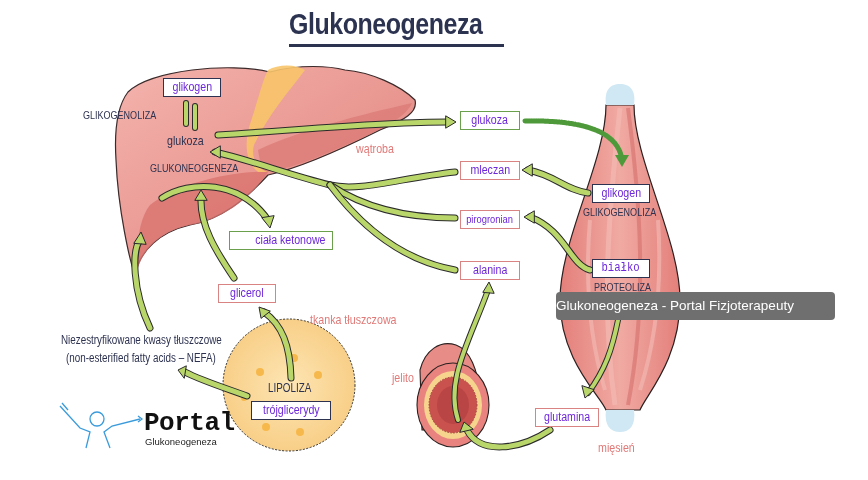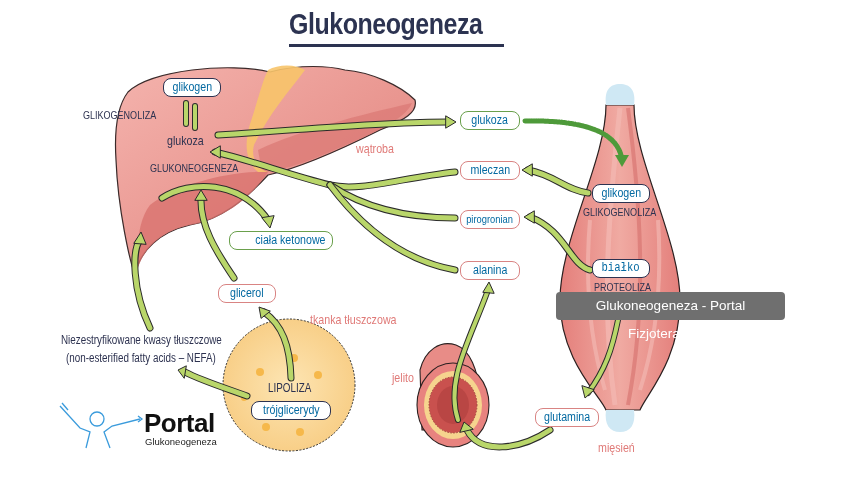--- a/index.html
+++ b/index.html
@@ -3,26 +3,26 @@
 <meta charset="utf-8">
 <style>
   html, body { margin: 0; padding: 0; background: #ffffff; }
   body { width: 868px; height: 480px; position: relative; overflow: hidden; font-family: "Liberation Sans", sans-serif; }
   #stage { position: absolute; left: 0; top: 0; width: 868px; height: 480px; }
   .title { position: absolute; left: 289px; top: 8px; font-family: "Liberation Sans", sans-serif; font-weight: bold; font-size: 29px; color: #2c3351; letter-spacing: -0.5px; transform: scaleX(0.86); transform-origin: left top; }
   .title-underline { position: absolute; left: 289px; top: 44px; width: 215px; height: 3px; background: #2c3351; }
   .lbl { position: absolute; font-family: "Liberation Sans", sans-serif; font-size: 11.5px; color: #2d3250; white-space: nowrap; transform: scaleX(0.82); transform-origin: left top; }
   .lbl.caps { font-size: 11px; letter-spacing: 0px; }
   .lbl.red { color: #e07a78; font-size: 13px; }
-  .box { position: absolute; background: #fff; border: 1.3px solid #2d3250; border-radius: 8px; font-size: 12.5px; color: #0369a1; text-align: center; white-space: nowrap; line-height: 17px; height: 17px; box-sizing: content-box; }
+  .box { position: absolute; background: #fff; border: 1.3px solid #2d3250; border-radius: 0; font-size: 12.5px; color: #6d28d9; text-align: center; white-space: nowrap; line-height: 17px; height: 17px; box-sizing: content-box; }
   .box span { display: inline-block; transform: scaleX(0.85); }
   .box.green { border-color: #6aa04c; }
   .box.red { border-color: #d98483; }
-  .tooltip { position: absolute; left: 556px; top: 292px; width: 229px; height: 28px; background: #6f6f6f; border-radius: 4px; color: #ffffff; font-family: "Liberation Sans", sans-serif; font-size: 13.5px; line-height: 28px; text-align: center; }
-  .logo-text { position: absolute; left: 144px; top: 408px; font-family: Liberation Sans, sans-serif; font-weight: bold; font-size: 26px; color: #111; letter-spacing: -0.5px; }
+  .tooltip { position: absolute; left: 556px; top: 292px; width: 279px; height: 28px; background: #6f6f6f; border-radius: 4px; color: #ffffff; font-family: "Liberation Sans", sans-serif; font-size: 13.5px; line-height: 28px; text-align: left; }
+  .logo-text { position: absolute; left: 144px; top: 408px; font-family: Liberation Mono, monospace; font-weight: bold; font-size: 26px; color: #111; letter-spacing: -0.5px; }
   .logo-sub { position: absolute; left: 145px; top: 436px; font-family: "Liberation Sans", sans-serif; font-size: 9.5px; color: #222; }
 </style>
 </head>
 <body>
 
 <div id="stage">
   <svg width="868" height="480" viewBox="0 0 868 480" style="position:absolute;left:0;top:0">
     <defs>
       <linearGradient id="liverGrad" x1="0" y1="0" x2="1" y2="1">
         <stop offset="0" stop-color="#f4b3ad"></stop>

